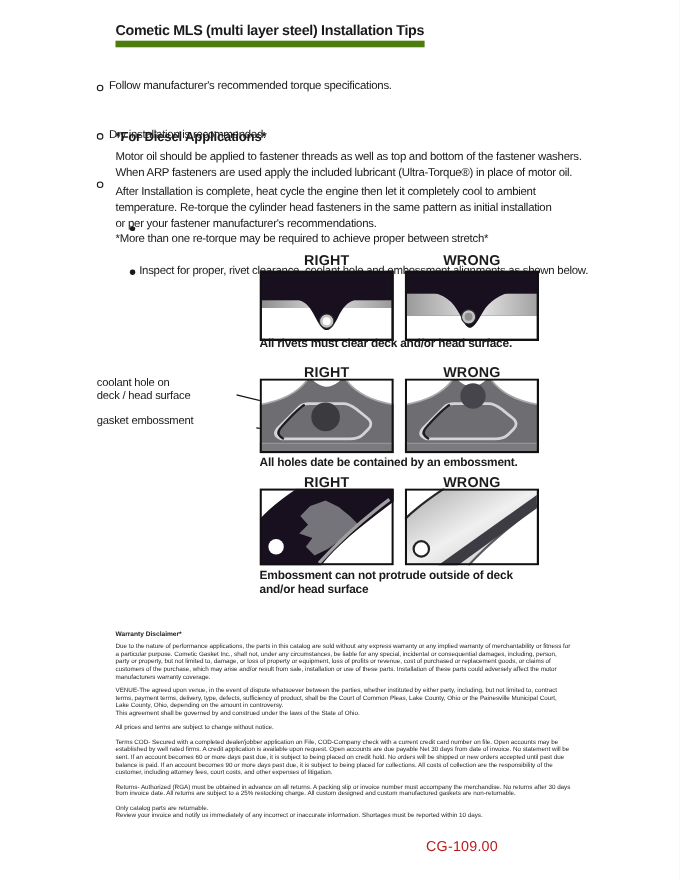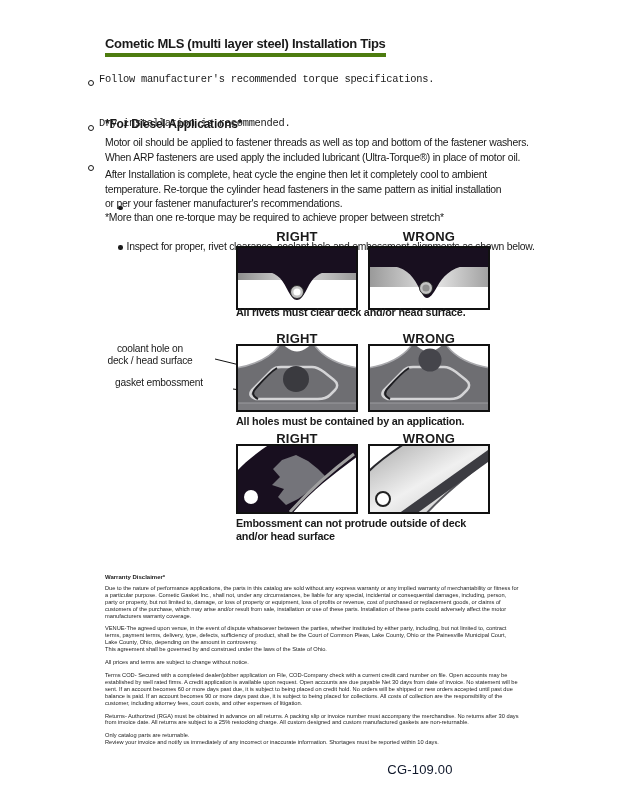--- a/index.html
+++ b/index.html
@@ -4,47 +4,47 @@
 <style>
   html,body{margin:0;padding:0;background:#e9e9e9;}
   #page{
     position:relative;width:618px;height:800px;background:#ffffff;
     font-family:"Liberation Sans",sans-serif;color:#1a1a1a;overflow:hidden;
     margin:0 auto;
   }
   .abs{position:absolute;}
   
   .title{
-    left:105px;top:36px;font-size:13px;font-weight:bold;letter-spacing:-0.3px;
-    border-bottom:4px solid #4d7c0f;padding-bottom:2px;white-space:pre;
+    left:105px;top:20px;font-size:13px;font-weight:bold;letter-spacing:-0.3px;
+    border-bottom:6px solid #4d7c0f;padding-bottom:2px;white-space:pre;
   }
   
   .bullets{left:88px;top:42px;font-size:10.4px;letter-spacing:-0.25px;line-height:14.8px;white-space:pre;}
-  .b-row{display:flex;align-items:flex-end;font-family:Liberation Mono, monospace;}
+  .b-row{display:flex;align-items:flex-start;}
   .b-marker{width:4px;height:4px;border:1px solid #1a1a1a;border-radius:50%;margin:5px 5px 0 0;flex:0 0 auto;}
   .sb-row{display:flex;align-items:flex-start;margin-left:30px;}
   .sb-marker{width:4.5px;height:4.5px;background:#1a1a1a;border-radius:50%;margin:5px 4px 0 0;flex:0 0 auto;}
   
   .h2{left:105px;top:117px;font-size:12px;font-weight:bold;letter-spacing:-0.2px;white-space:pre;}
   .para{font-size:10.4px;letter-spacing:-0.25px;line-height:14.6px;white-space:pre-line;}
   .p1{left:105px;top:136px;}
   .p2{left:105px;top:168px;}
   .note{left:105px;top:211px;}
   
   .dg-label{width:122px;text-align:center;font-size:13px;font-weight:bold;letter-spacing:0.2px;}
   .caption{font-size:10.8px;font-weight:bold;letter-spacing:-0.2px;white-space:pre-line;line-height:12.5px;}
-  .callout{font-size:10.2px;letter-spacing:-0.2px;line-height:12px;text-align:center;white-space:pre-line;}
+  .callout{font-size:10.2px;letter-spacing:-0.2px;line-height:12px;text-align:left;white-space:pre-line;}
   .panel{display:block;}
   
   .legal{left:105px;top:574px;width:414px;font-size:5.7px;line-height:6.9px;color:#222;}
   .legal p{margin:6px 0 0 0;}
   .legal p.first{margin-top:4px;}
   .legal p.tight{margin-top:0;}
   .legal .lh{font-weight:bold;font-size:6px;margin:0;}
-  .footer-code{left:355px;top:762px;width:130px;text-align:center;font-size:13px;color:#0f172a;letter-spacing:0.2px;}
+  .footer-code{left:355px;top:762px;width:130px;text-align:center;font-size:13px;color:#b91c1c;letter-spacing:0.2px;}
 </style>
 </head>
 <body>
 
 <div id="page">
 
   <div class="abs title">Cometic MLS (multi layer steel) Installation Tips</div>
 
   <div class="abs bullets">
     <div class="b-row">
@@ -145,21 +145,21 @@
     <path d="M0,24 C18,21 33,15 43,2" stroke="#a8a8ac" stroke-width="1.5" fill="none"></path>
     <path d="M79,2 C89,15 104,21 122,24" stroke="#a8a8ac" stroke-width="1.5" fill="none"></path>
     <rect x="0" y="59" width="122" height="9" fill="#7b7b7f"></rect>
     <line x1="0" y1="59" x2="122" y2="59" stroke="#9c9ca0" stroke-width="1"></line>
     <path d="M20,55 C14,53 13,50 16,46 L36,26 C38,24 41,23 45,23 L76,23 C80,23 84,25 88,28 L98,36 C102,39 102,43 99,46 L94,51 C91,54 87,55 82,55 Z" fill="none" stroke="#d4d4d6" stroke-width="2.5"></path>
     <path d="M41,24 C36,27 28,35 20,44 C16,48 16,52 22,55" stroke="#1e1e22" stroke-width="2" fill="none"></path>
     <circle cx="62" cy="16" r="11.5" fill="#45454b"></circle>
     <rect x="1" y="1" width="120" height="66" fill="none" stroke="#111" stroke-width="2"></rect>
   </svg>
 
-  <div class="abs caption" style="left:236px;top:415px;">All holes must be contained by an application.</div>
+  <div class="abs caption" style="left:236px;top:415px;">All holes date be contained by an embossment.</div>
 
   <div class="abs dg-label" style="left:236px;top:431px;">RIGHT</div>
   <div class="abs dg-label" style="left:368px;top:431px;">WRONG</div>
 
   <svg class="abs panel" style="left:236px;top:444px;" width="122" height="70" viewBox="0 0 122 70">
     <rect width="122" height="70" fill="#ffffff"></rect>
     <path d="M0,0 L122,0 L122,12 C95,32 72,50 56,70 L0,70 Z" fill="#180f1f"></path>
     <path d="M46,16 L60,11 L72,17 L82,25 L90,33 L76,45 L62,55 L50,61 L42,53 L48,45 L36,41 L44,33 L37,25 Z" fill="#74747a"></path>
     <path d="M54,68 C72,48 94,28 118,10" stroke="#a0a0a0" stroke-width="3" fill="none"></path>
     <path d="M0,0 L34,0 C22,8 10,17 0,28 Z" fill="#ffffff"></path>

